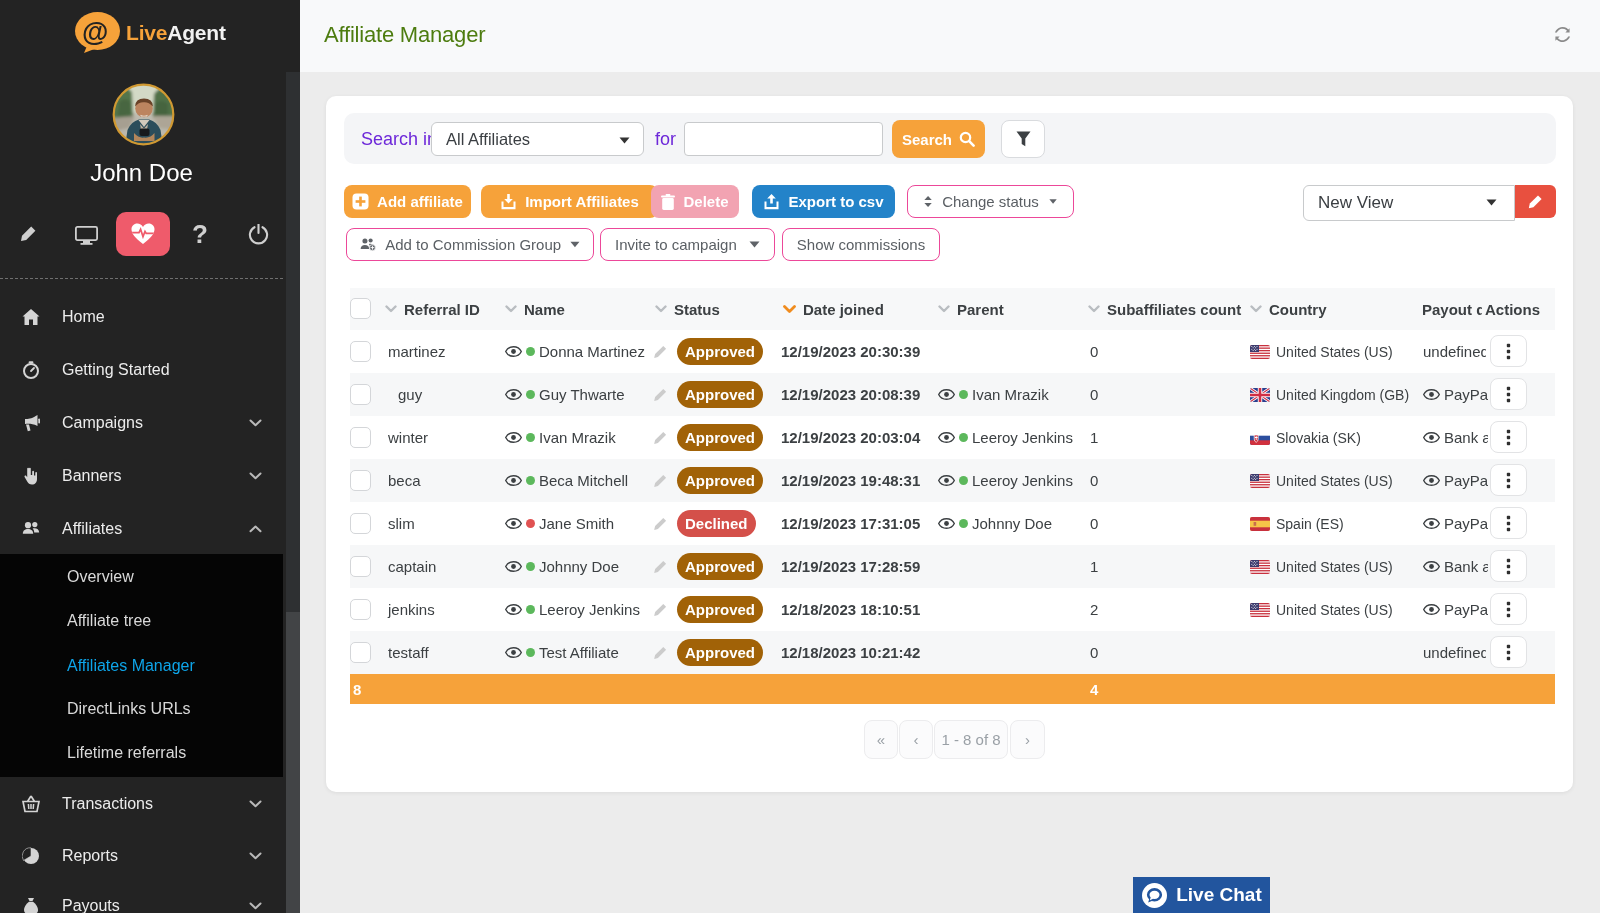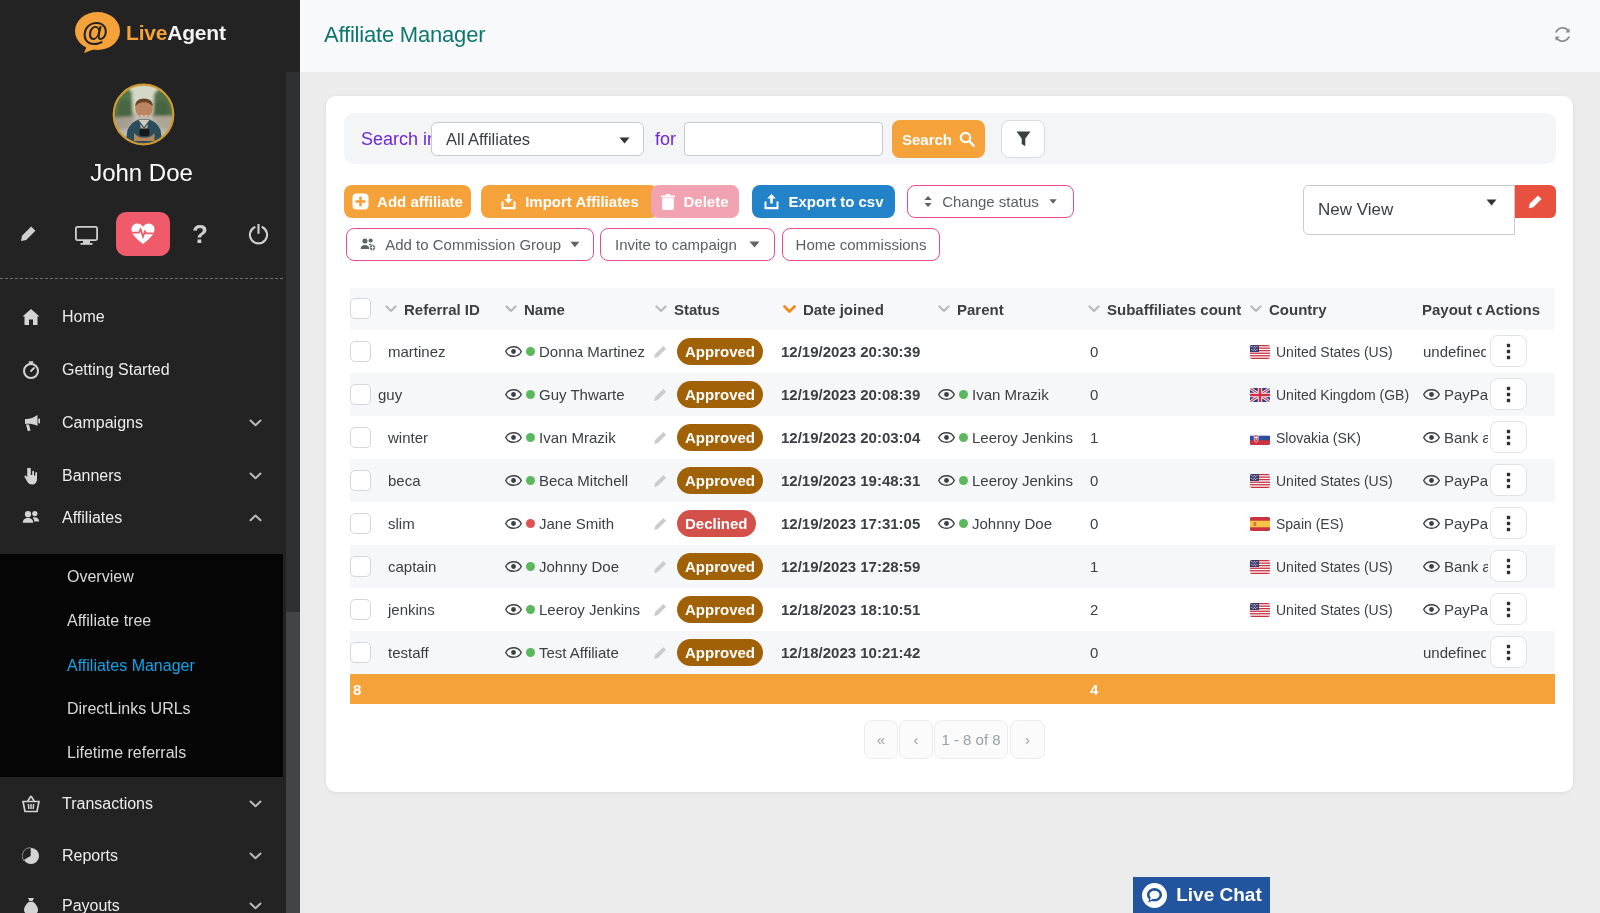--- a/index.html
+++ b/index.html
@@ -20,40 +20,40 @@
 .nav-item .nicon { position:absolute; left:22px; top:50%; transform:translateY(-50%); width:18px; height:18px; }
 .nav-item .nlabel { position:absolute; left:62px; top:50%; transform:translateY(-50%); color:#ececec; font-size:16px; font-weight:500; white-space:nowrap; }
 .nav-item .nchev { position:absolute; left:249px; top:50%; transform:translateY(-50%); }
 #submenu { position:absolute; left:0; top:554px; width:283px; height:223px; background:#050505; }
 .sub-item { position:absolute; left:67px; color:#d9d9d9; font-size:16px; font-weight:500; transform:translateY(-50%); white-space:nowrap; }
 .sub-active { color:#0ea5e9; }
 
 
 #main { position:absolute; left:300px; top:0; width:1300px; height:913px; background:#ececec; }
 #topbar { position:absolute; left:0; top:0; width:1300px; height:72px; background:#f8f9fa; }
-#title { position:absolute; left:24px; top:22px; font-size:22px; font-weight:400; color:#0f766e; letter-spacing:-0.2px; }
+#title { position:absolute; left:24px; top:22px; font-size:22px; font-weight:400; color:#4d7c0f; letter-spacing:-0.2px; }
 #refresh { position:absolute; left:1254px; top:26px; }
 #card { position:absolute; left:26px; top:96px; width:1247px; height:696px; background:#ffffff; border-radius:10px; box-shadow:0 1px 4px rgba(0,0,0,0.07); }
 
 
 #searchstrip { position:absolute; left:18px; top:17px; width:1212px; height:51px; background:#f4f5f7; border-radius:10px; }
 #searchstrip .lbl { position:absolute; top:50%; transform:translateY(-50%); font-size:18px; color:#6d28d9; }
 #sel-aff { position:absolute; left:87px; top:9px; width:213px; height:34px; background:#fff; border:1px solid #c8cacc; border-radius:6px; }
 #sel-aff .txt { position:absolute; left:14px; top:50%; transform:translateY(-50%); font-size:16.5px; color:#3a3e42; }
 #for-input { position:absolute; left:340px; top:9px; width:199px; height:34px; background:#fff; border:1px solid #c8cacc; border-radius:4px; }
 #btn-search { position:absolute; left:548px; top:7px; width:93px; height:38px; background:#f6a23a; border-radius:8px; color:#fff; font-size:15px; font-weight:700; display:flex; align-items:center; justify-content:center; gap:7px; }
 #btn-filter { position:absolute; left:657px; top:7px; width:44px; height:38px; background:#fff; border:1px solid #d9dbde; border-radius:8px; display:flex; align-items:center; justify-content:center; }
 
 
 .btn { position:absolute; height:33px; border-radius:8px; display:flex; align-items:center; justify-content:center; font-size:15px; font-weight:700; color:#fff; gap:8px; white-space:nowrap; }
 .btn-orange { background:#f6a23a; }
 .btn-pink { background:#f2a3b2; }
 .btn-blue { background:#2383c9; }
 .btn-white { background:#fff; border:1px solid #ec4899; color:#5a5f64; font-weight:400; font-size:15px; }
-#newview { position:absolute; left:977px; top:89px; width:212px; height:50px; background:#fff; border:1px solid #c8cacc; border-radius:6px 0 0 6px; }
+#newview { position:absolute; left:977px; top:89px; width:212px; height:36px; background:#fff; border:1px solid #c8cacc; border-radius:6px 0 0 6px; }
 #newview .txt { position:absolute; left:14px; top:50%; transform:translateY(-50%); font-size:17px; color:#3a3e42; }
 #nv-edit { position:absolute; left:1189px; top:89px; width:41px; height:33px; background:#e8503f; border-radius:0 6px 6px 0; display:flex; align-items:center; justify-content:center; }
 
 
 #table { position:absolute; left:24px; top:192px; width:1205px; }
 .thead { position:absolute; left:0; top:0; width:1205px; height:42px; background:#f7f8f9; }
 .th { position:absolute; top:0; height:42px; display:flex; align-items:center; gap:7px; font-size:15px; font-weight:700; color:#3c4043; white-space:nowrap; }
 .row { position:absolute; left:0; width:1205px; height:43px; }
 .row-alt { background:#f6f7f8; }
 .cell { position:absolute; top:0; height:43px; display:flex; align-items:center; font-size:15px; color:#3c4043; white-space:nowrap; } .cell svg { flex-shrink:0; }
@@ -180,21 +180,21 @@
   </div>
   <div class="nav-item" style="top:456px;">
     <svg class="nicon" viewBox="0 0 18 18">
         <path d="M7 1.5 C7 0.4 8.8 0.4 8.8 1.5 L8.8 8 L10.2 8 L10.2 4.6 C10.2 3.5 12 3.5 12 4.6 L12 8.4 L13.3 8.4 L13.3 5.8 C13.3 4.8 15 4.8 15 5.8 L15 12 C15 15.5 13 17.6 10 17.6 C7.5 17.6 6.3 16.6 5.2 14.6 L2.6 10 C2 8.9 3.5 8 4.3 9 L5.2 10.2 L5.2 1.5 C5.2 0.4 7 0.4 7 1.5 Z" fill="#d4d4d4"></path>
       </svg>
     <span class="nlabel">Banners</span>
     <svg class="nchev" width="13" height="8" viewBox="0 0 13 8">
         <path d="M1.5 1.5 L6.5 6.2 L11.5 1.5" fill="none" stroke="#b9b9b9" stroke-width="2" stroke-linecap="round" stroke-linejoin="round"></path>
       </svg>
   </div>
-  <div class="nav-item" style="top:498px;text-align:right;">
+  <div class="nav-item" style="top:509px;text-align:right;">
     <svg class="nicon" viewBox="0 0 18 18">
         <circle cx="6" cy="5.2" r="3.1" fill="#d4d4d4"></circle>
         <path d="M0.8 13.8 C0.8 10.4 3 8.9 6 8.9 C9 8.9 11.2 10.4 11.2 13.8 Z" fill="#d4d4d4"></path>
         <circle cx="12.8" cy="4.6" r="2.6" fill="#d4d4d4"></circle>
         <path d="M11.5 8.2 C14.5 7.8 17.2 9.3 17.2 12.4 L12.2 12.4 C12.1 10.6 11.5 9.4 10.6 8.6 Z" fill="#d4d4d4"></path>
       </svg>
     <span class="nlabel">Affiliates</span>
     <svg class="nchev" width="13" height="8" viewBox="0 0 13 8">
         <path d="M1.5 6.2 L6.5 1.5 L11.5 6.2" fill="none" stroke="#b9b9b9" stroke-width="2" stroke-linecap="round" stroke-linejoin="round"></path>
       </svg>
@@ -331,21 +331,21 @@
           <path d="M0.5 0.5 L10.5 0.5 L5.5 6.5 Z" fill="#5f6368"></path>
         </svg>
     </div>
     <div class="btn btn-white" style="left:274px;top:132px;width:175px;justify-content:flex-start;padding:0 14px;">
       <span>Invite to campaign</span>
       <svg style="margin-left:auto;" width="11" height="7" viewBox="0 0 11 7">
           <path d="M0.5 0.5 L10.5 0.5 L5.5 6.5 Z" fill="#5f6368"></path>
         </svg>
     </div>
     <div class="btn btn-white" style="left:456px;top:132px;width:158px;">
-      <span>Home commissions</span>
+      <span>Show commissions</span>
     </div>
     <div id="newview">
         <span class="txt">New View</span>
       </div>
     <div id="newview-caret">
       <svg style="position:absolute;left:1160px;top:103px;" width="11" height="7" viewBox="0 0 11 7">
           <path d="M0.5 0.5 L10.5 0.5 L5.5 6.5 Z" fill="#333"></path>
         </svg>
     </div>
     <div id="nv-edit">
@@ -463,21 +463,21 @@
           <div class="dots-btn" style="left:1140px;top:5px;">
             <svg width="5" height="17" viewBox="0 0 5 17">
               <rect x="0.8" y="0.8" width="3.4" height="3.4" rx="0.9" fill="#2f2f2f"></rect>
               <rect x="0.8" y="6.8" width="3.4" height="3.4" rx="0.9" fill="#2f2f2f"></rect>
               <rect x="0.8" y="12.8" width="3.4" height="3.4" rx="0.9" fill="#2f2f2f"></rect>
             </svg>
           </div>
         </div>
       <div class="row row-alt" style="top:85px;">
           <div class="cb" style="top:11px;"></div>
-          <div class="cell" style="left:28px;">guy</div>
+          <div class="cell" style="left:48px;">guy</div>
           <div class="cell" style="left:155px;gap:4px;">
             <svg width="17" height="11" viewBox="0 0 17 11">
               <path d="M8.5 0.7 C12 0.7 14.9 2.6 16.3 5.5 C14.9 8.4 12 10.3 8.5 10.3 C5 10.3 2.1 8.4 0.7 5.5 C2.1 2.6 5 0.7 8.5 0.7 Z" fill="none" stroke="#3c4043" stroke-width="1.4"></path>
               <circle cx="8.5" cy="5.5" r="2.4" fill="#3c4043"></circle>
             </svg>
             <span class="dot dot-g"></span>
             <span>Guy Thwarte</span>
           </div>
           <svg style="position:absolute;left:303px;top:15px;" width="14" height="14" viewBox="0 0 14 14">
             <path d="M10.3 0.9 L13.1 3.7 L4.9 11.9 L1.1 13 L2.1 9.1 Z" fill="#cccccc"></path>

